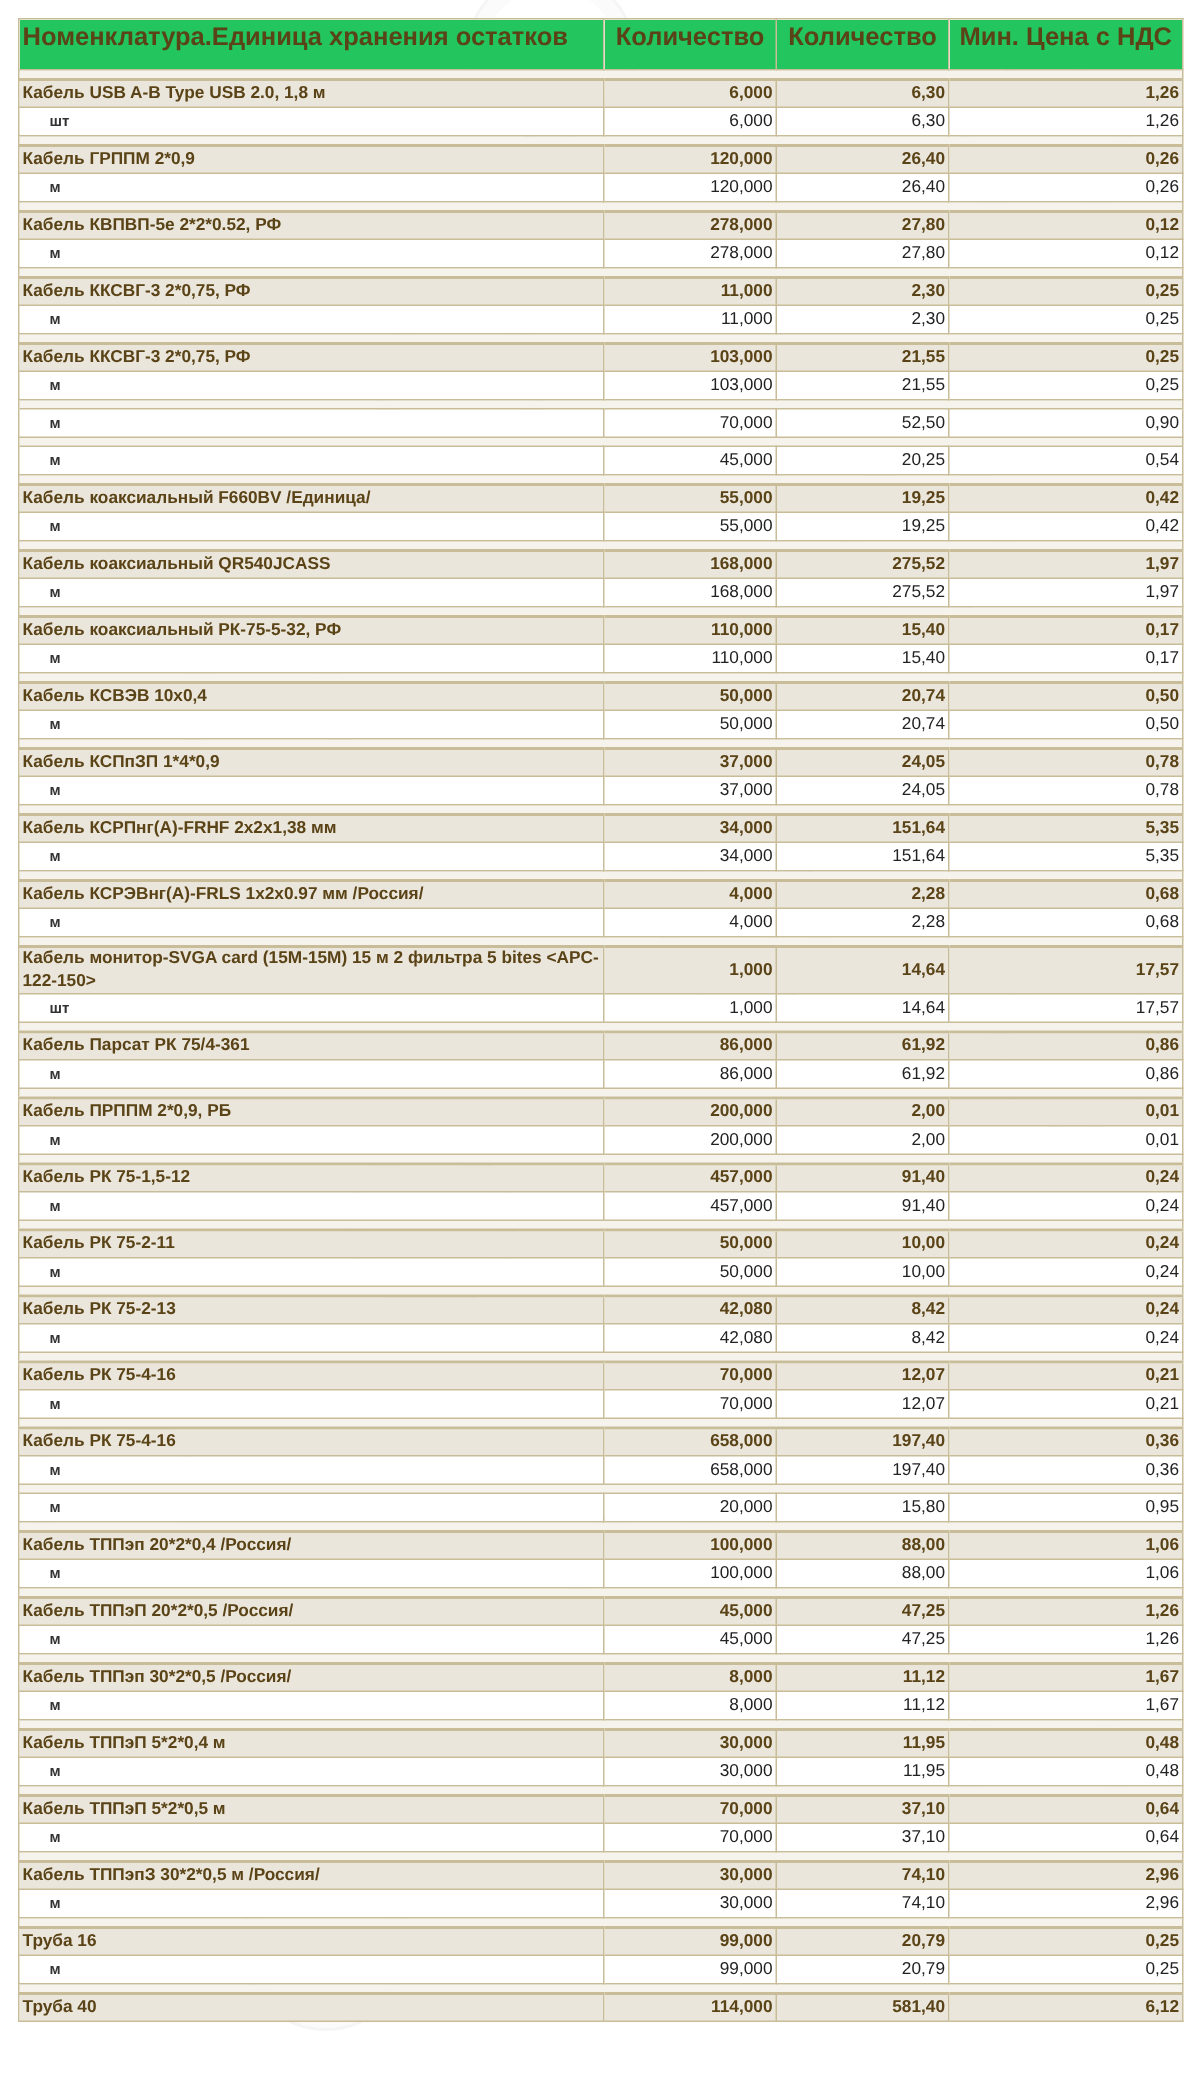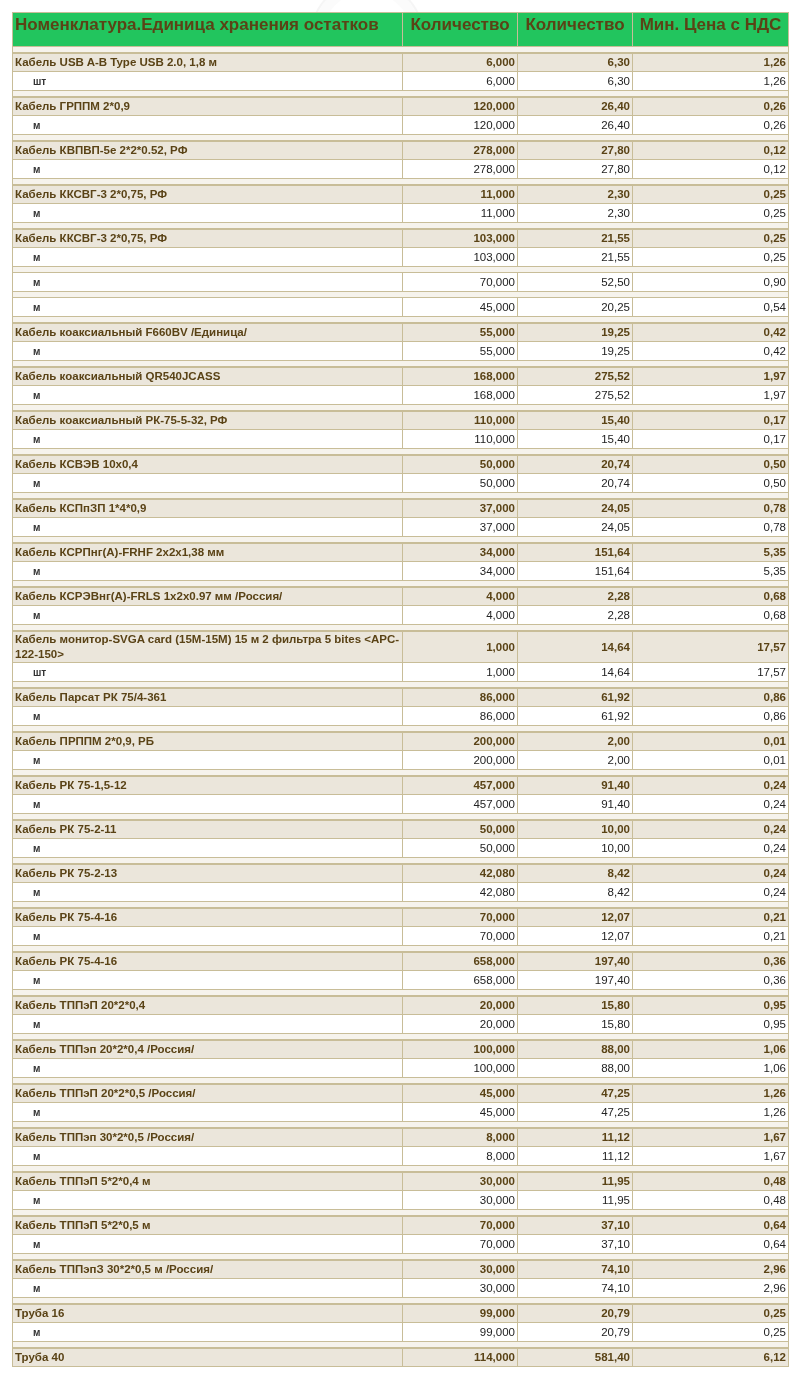--- a/index.html
+++ b/index.html
@@ -370,26 +370,20 @@
       </tr>
       <tr class="item">
         <td class="unit">м</td>
         <td class="num">658,000</td>
         <td class="num">197,40</td>
         <td class="num">0,36</td>
       </tr>
       <tr class="sp">
         <td colspan="4"></td>
       </tr>
-      <tr class="grp">
-        <td>Кабель ТППэП 20*2*0,4</td>
-        <td class="num">20,000</td>
-        <td class="num">15,80</td>
-        <td class="num">0,95</td>
-      </tr>
       <tr class="item">
         <td class="unit">м</td>
         <td class="num">20,000</td>
         <td class="num">15,80</td>
         <td class="num">0,95</td>
       </tr>
       <tr class="sp">
         <td colspan="4"></td>
       </tr>
       <tr class="grp">

